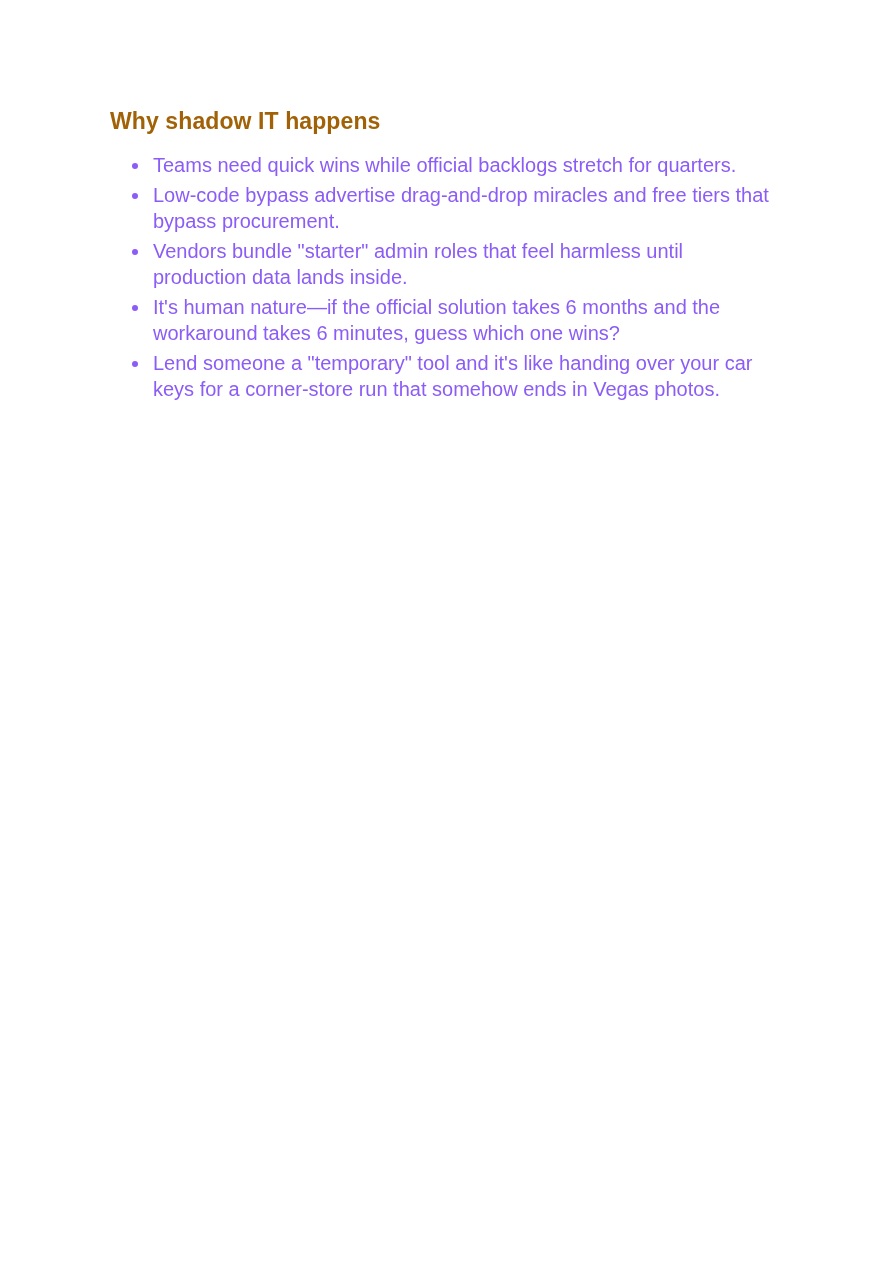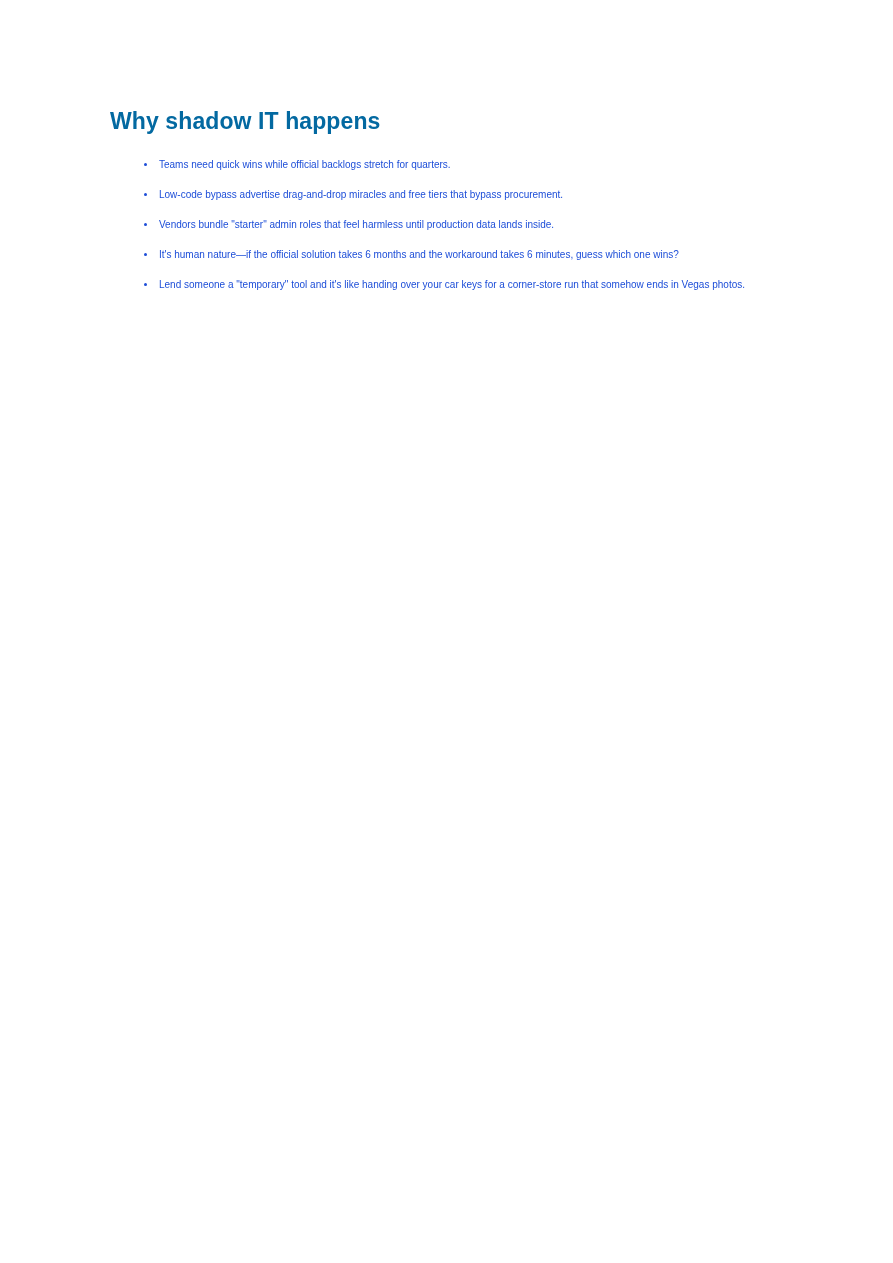--- a/index.html
+++ b/index.html
@@ -18,29 +18,29 @@
   .content {
     box-sizing: border-box;
     padding: 107px 110px 0 110px;
     width: 100%;
   }
   .heading {
     margin: 0 0 16px 0;
     font-size: 23px;
     font-weight: bold;
     line-height: 1.25;
-    color: #0369a1;
+    color: #a16207;
     letter-spacing: 0.1px;
   }
   .bullet-list {
-    margin: 11px;
+    margin: 5px;
     padding: 0 0 0 36px;
     list-style-type: disc;
-    color: #1d4ed8;
-    font-size: 10px;
+    color: #8b5cf6;
+    font-size: 20px;
     line-height: 26px;
     max-width: 671px;
     box-sizing: border-box;
   }
   .bullet-list li {
     margin: 0 0 4px 0;
     padding-left: 2px;
   }
 </style>
 </head>

